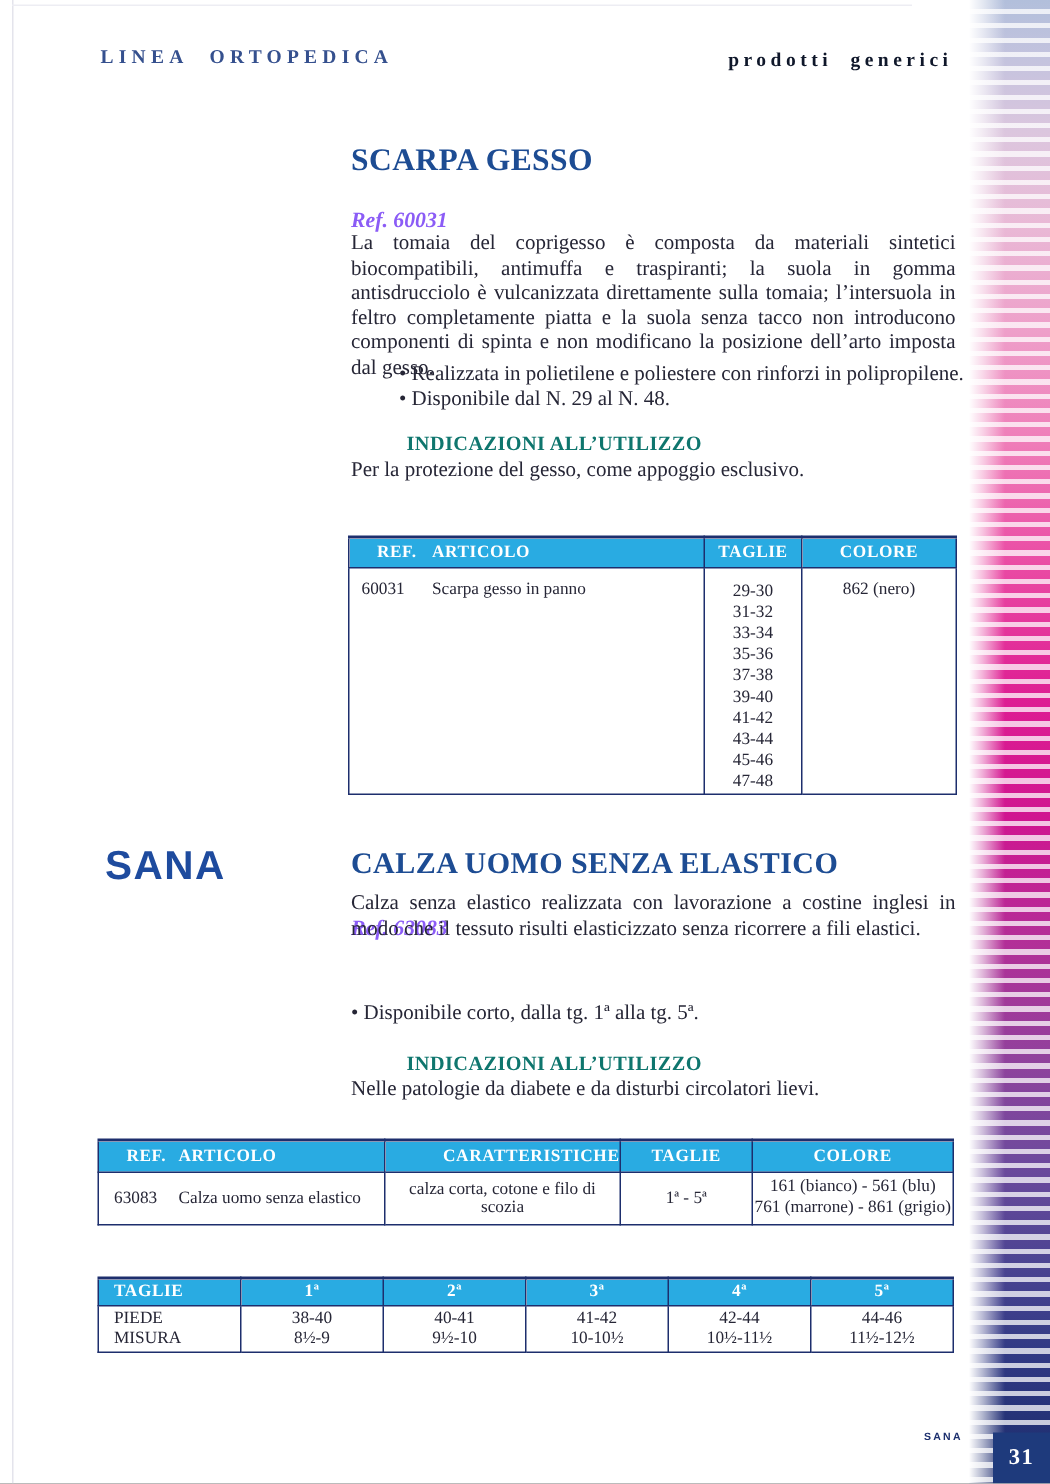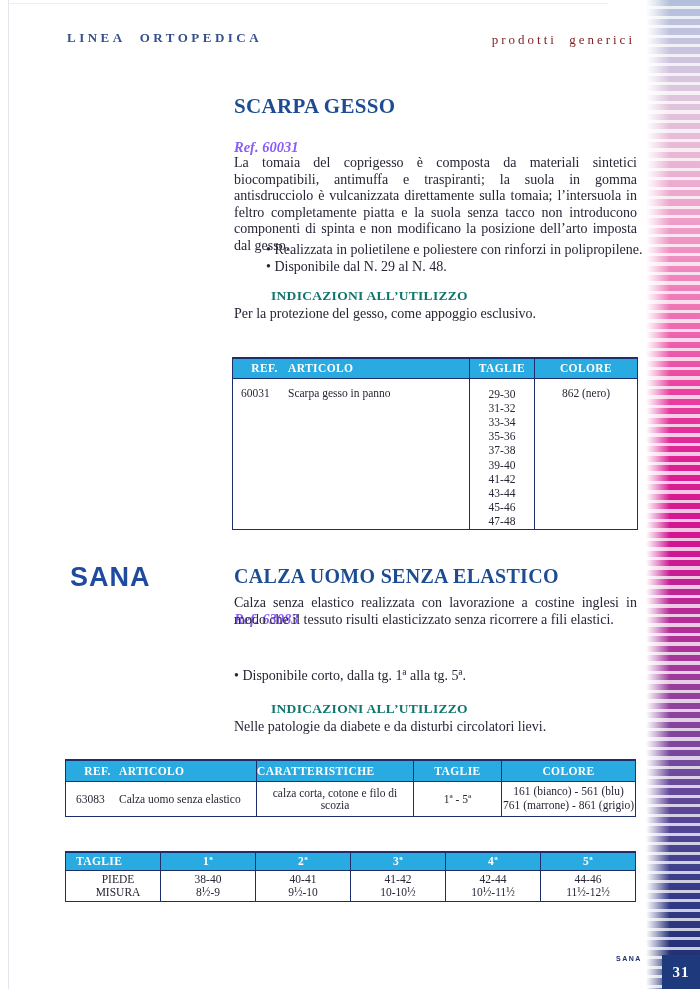--- a/index.html
+++ b/index.html
@@ -38,21 +38,21 @@
   }
 
   .hdr-left{
     position:absolute;left:67px;top:30px;
     font-size:13px;letter-spacing:3.5px;word-spacing:8px;
     color:var(--header_text_blue);font-weight:bold;
   }
   .hdr-right{
     position:absolute;right:65px;top:32px;
     font-size:13px;letter-spacing:3px;word-spacing:6px;
-    color:#7f1d1d;font-weight:normal;text-align:right;
+    color:#0f172a;font-weight:bold;text-align:right;
   }
 
   .sec-title{position:absolute;left:234px;font-weight:bold;color:var(--title_blue);}
   .title1{top:94px;font-size:21px;letter-spacing:0.3px;}
   .title2{top:565px;font-size:20px;letter-spacing:0.3px;}
 
   .ref{position:absolute;left:234px;font-size:14.5px;font-weight:bold;font-style:italic;color:#8b5cf6;}
   .ref1{top:139px;} .ref2{top:611px;}
 
   .para{position:absolute;left:234px;width:403px;font-size:14px;line-height:16.5px;text-align:justify;color:var(--body_ink);}
@@ -88,21 +88,21 @@
   .t2 td{font-size:11.5px;color:var(--body_ink);vertical-align:middle;height:35px;}
   .t2 .refart .sub-ref{width:43px;flex:0 0 43px;}
   .t2 .refart{padding-left:10px;}
   .cc{text-align:center;}
   .two-line{line-height:13.5px;text-align:center;}
 
   .t3{position:absolute;left:65px;top:851px;width:570px;border-top:2px solid var(--navy);}
   .t3 .navy-cell{height:19px;}
   .t3 .thead-cell{height:18px;text-align:center;}
   .t3 td{font-size:11.5px;color:var(--body_ink);vertical-align:middle;height:31px;}
-  .t3 .label-cell{padding-left:10px;line-height:13px;text-align:center;}
+  .t3 .label-cell{padding-left:10px;line-height:13px;}
   .t3 .val-cell{text-align:center;line-height:13px;}
   .t3 .thead-cell.first{text-align:left;padding-left:10px;}
 
   .footer-brand{
     position:absolute;left:616px;top:955px;
     font-family:"Liberation Sans", sans-serif;
     font-size:7px;font-weight:bold;letter-spacing:1.5px;color:#1c2f6e;
   }
   .page-num-box{
     position:absolute;left:662px;top:955px;width:38px;height:34px;
@@ -196,21 +196,21 @@
         <col style="width:134px">
       </colgroup>
     <tbody>
         <tr>
       <th class="thead-cell">
         <div class="refart">
           <span class="sub-ref">REF.</span>
           <span>ARTICOLO</span>
         </div>
       </th>
-      <th class="thead-cell" style="text-align:left;">CARATTERISTICHE</th>
+      <th class="thead-cell" style="text-align:right;">CARATTERISTICHE</th>
       <th class="thead-cell" style="text-align:center;">TAGLIE</th>
       <th class="thead-cell" style="text-align:center;">COLORE</th>
     </tr>
     <tr>
       <td>
         <div class="refart">
           <span class="sub-ref">63083</span>
           <span>Calza uomo senza elastico</span>
         </div>
       </td>

